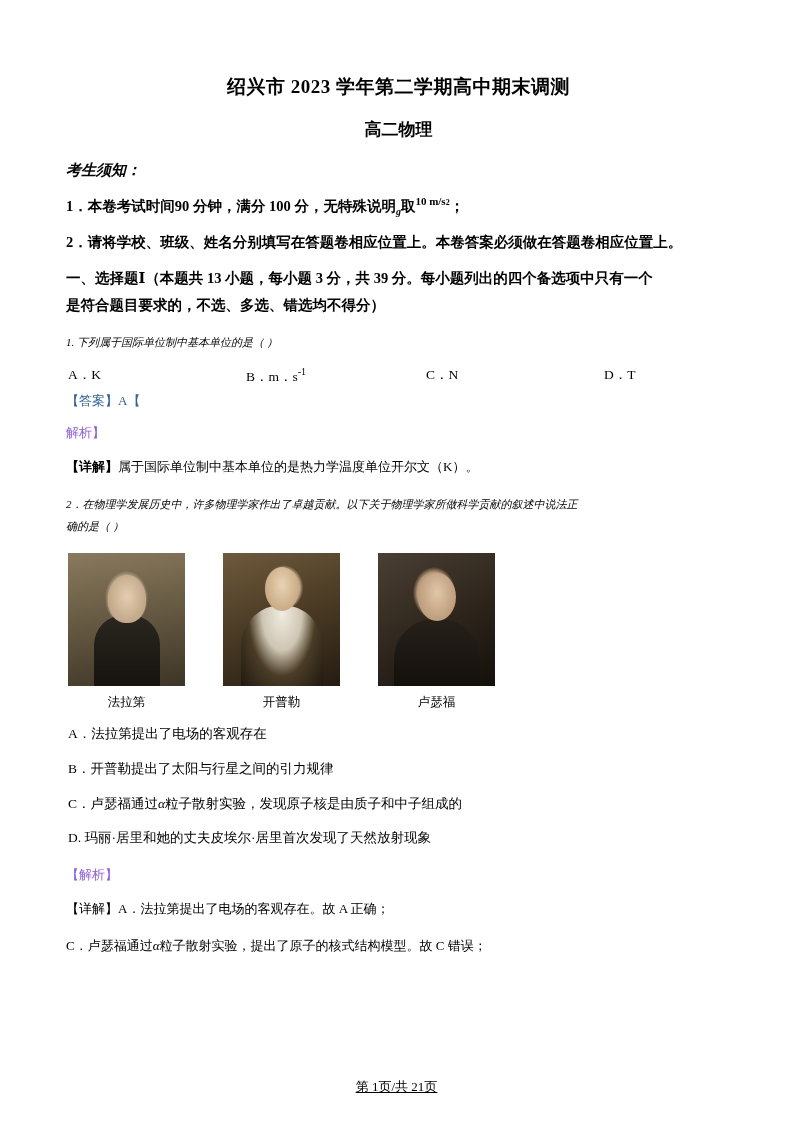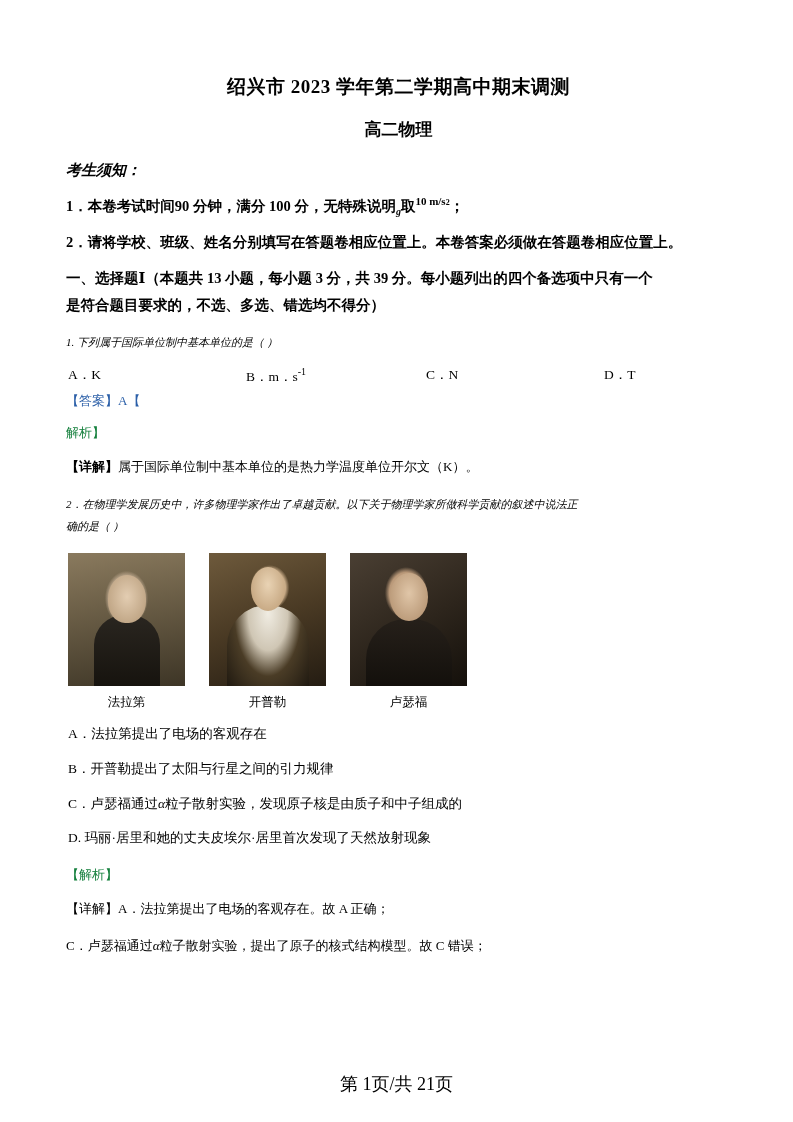--- a/index.html
+++ b/index.html
@@ -77,34 +77,34 @@
   .opts span:nth-child(1) { width: 178px; }
   .opts span:nth-child(2) { width: 180px; }
   .opts span:nth-child(3) { width: 178px; }
   .ans {
     color: #2b5fa8;
     font-size: 13px;
     margin: 4px 0 0 0;
     line-height: 1.8;
   }
   .ansline {
-    color: #15803d;
+    color: #8b5cf6;
     font-size: 13px;
     margin: 11px 0 0 0;
   }
   .detail {
     font-size: 13px;
     margin: 13px 0 0 0;
     line-height: 1.8;
   }
   .detail b { font-weight: bold; }
   .imgrow {
     display: flex;
     margin: 16px 0 0 2px;
-    gap: 24px;
+    gap: 38px;
   }
   .figwrap {
     width: 117px;
     text-align: center;
   }
   .figwrap.wide { width: 157px; }
   .frame {
     width: 117px;
     height: 133px;
     position: relative;
@@ -126,21 +126,22 @@
   .italic-a {
     font-style: italic;
     font-family: "Liberation Serif", serif;
   }
   .footer {
     position: absolute;
     bottom: 26px;
     left: 0;
     width: 793px;
     text-align: center;
-    font-size: 18px;
+    font-size: 13px;
+    text-decoration: underline;
   }
   
   .p1 {
     background:
       radial-gradient(ellipse 30px 38px at 50% 34%, #e8d9c4 0%, #cbb49a 55%, rgba(160,140,115,0) 72%),
       linear-gradient(170deg, #8a7a5e 0%, #6d6048 38%, #3d3526 100%);
   }
   .p1:after {
     content: "";
     position: absolute;

